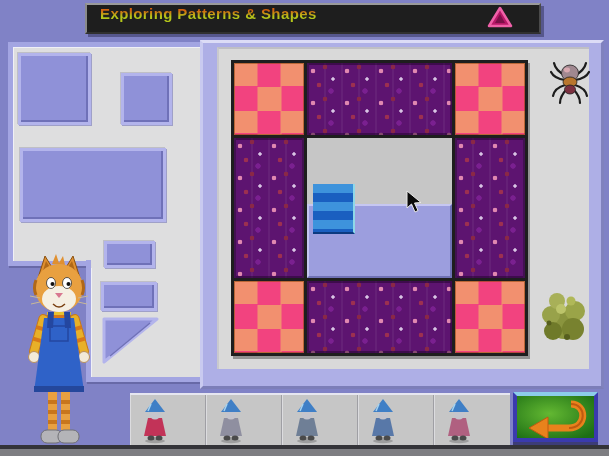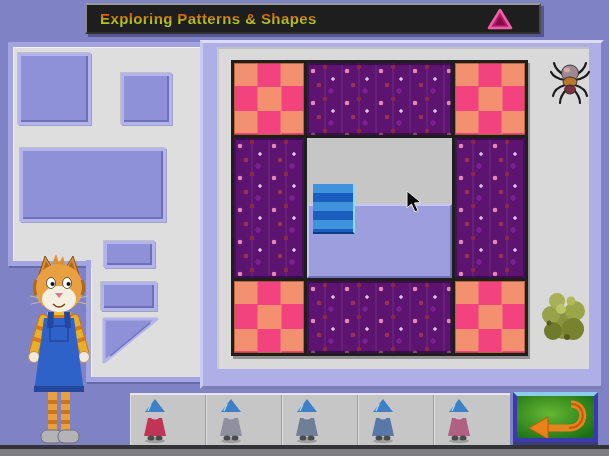--- a/index.html
+++ b/index.html
@@ -9,21 +9,21 @@
     font-family:"Liberation Sans", sans-serif;
   }
   .abs{position:absolute;box-sizing:border-box;}
 
   
   .titlebar{
     left:85px;top:3px;width:456px;height:31px;
     background:#1e1e1e;
     border:2px solid;border-color:#9a9a9a #4a4a4a #303030 #8a8a8a;
     box-shadow:3px 3px 0 rgba(35,35,70,.45);
-    display:flex;align-items:center;padding-left:13px;
+    display:flex;align-items:flex-start;padding-left:13px;
   }
   .title-text{
     font-weight:bold;font-size:15px;letter-spacing:.4px;
     color:#aeba1e;
     background:linear-gradient(180deg,#d4620f 32%,#b4c61a 68%);
     -webkit-background-clip:text;background-clip:text;
     -webkit-text-fill-color:transparent;
     white-space:nowrap;
   }
   .title-tri{margin-left:auto;margin-right:26px;display:block;}

